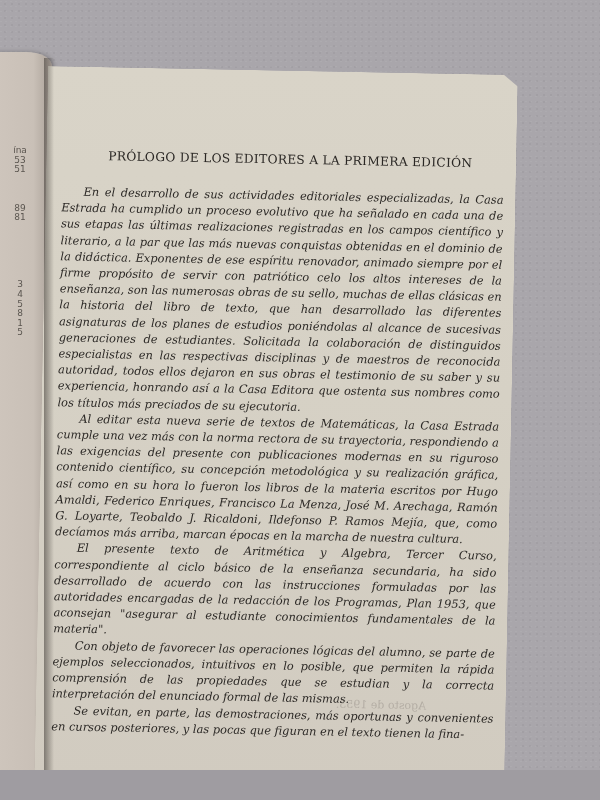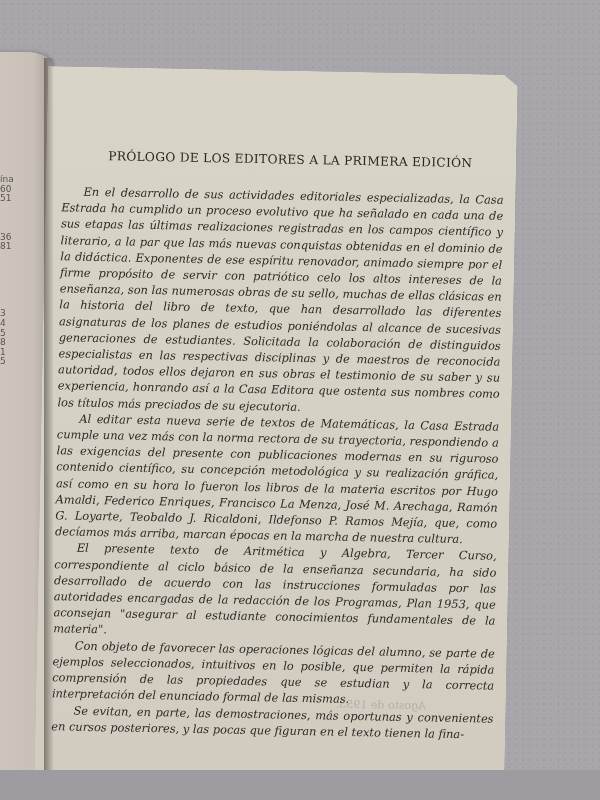--- a/index.html
+++ b/index.html
@@ -14,21 +14,21 @@
     }
     .left-page {
       position: absolute; left: -10px; top: 52px; width: 62px; height: 720px;
       background: linear-gradient(90deg, #cfc6bd 0%, #c9c0b7 70%, #a99f97 100%);
       border-top-right-radius: 26px 14px;
       box-shadow: 2px 0 4px rgba(0,0,0,0.25);
     }
     .left-page .nums {
       position: absolute; left: 10px; top: 94px; width: 40px;
       font-size: 9px; line-height: 9.6px; color: #5b5650;
-      font-family: "DejaVu Sans", sans-serif; text-align: left; margin-top: 29px;
+      font-family: "DejaVu Sans", sans-serif; text-align: center;
     }
     .left-page .nums div { height: 9.6px; }
     .gutter {
       position: absolute; left: 44px; top: 58px; width: 10px; height: 712px;
       background: linear-gradient(90deg, rgba(60,55,50,0.55), rgba(120,110,100,0.0));
     }
     .right-page {
       position: absolute; left: 48px; top: 66px; width: 470px; height: 712px;
       background: linear-gradient(180deg, #d9d4c8 0%, #d6d1c5 45%, #d1cbc0 100%);
       transform: rotate(1.1deg); transform-origin: top left;
@@ -55,26 +55,26 @@
       position: absolute; left: 0; top: 770px; width: 600px; height: 30px;
       background: #9f9ca1;
     }
   </style>
 </head>
 <body>
 
 <div class="left-page">
   <div class="nums">
     <div>ína</div>
-    <div>60</div>
+    <div>53</div>
     <div>51</div>
     <div></div>
     <div></div>
     <div></div>
-    <div>36</div>
+    <div>89</div>
     <div>81</div>
     <div></div>
     <div></div>
     <div></div>
     <div></div>
     <div></div>
     <div></div>
     <div>3</div>
     <div>4</div>
     <div>5</div>

